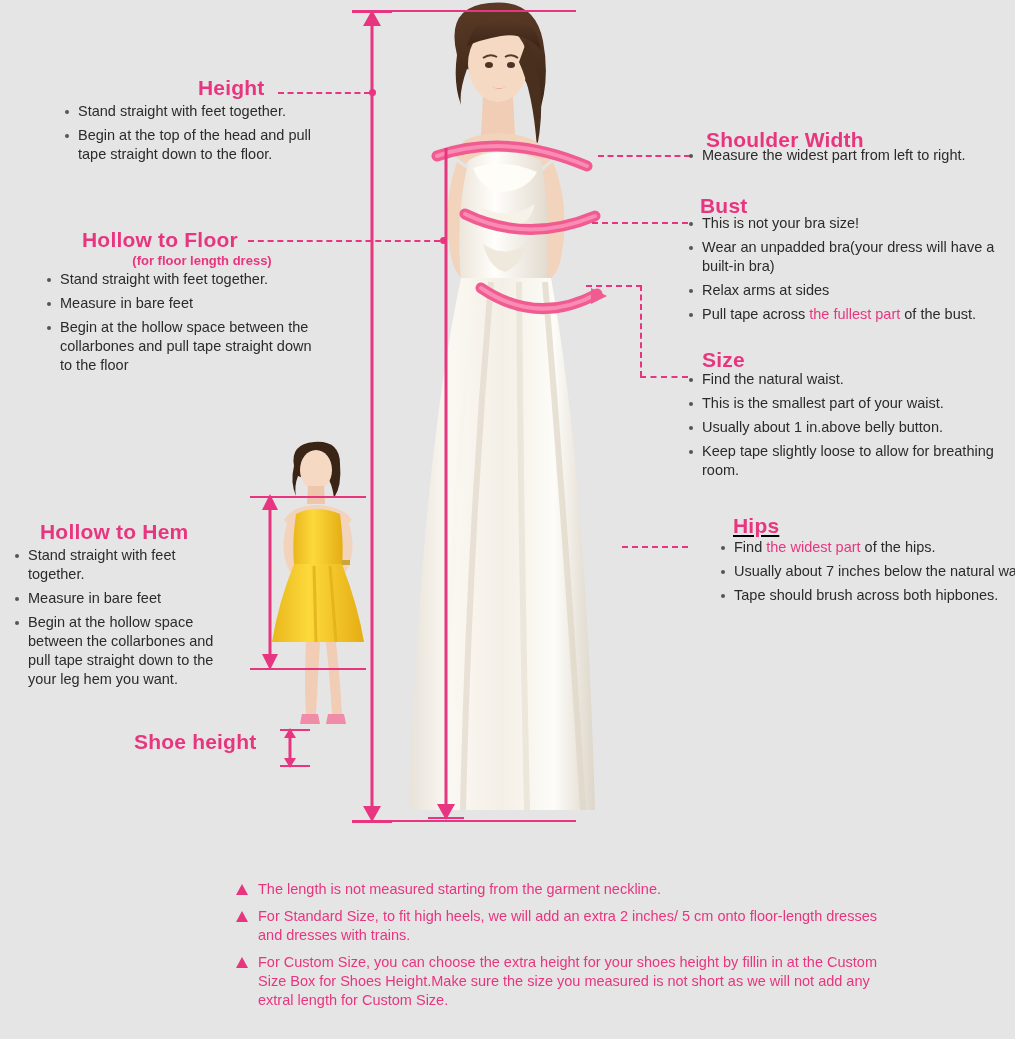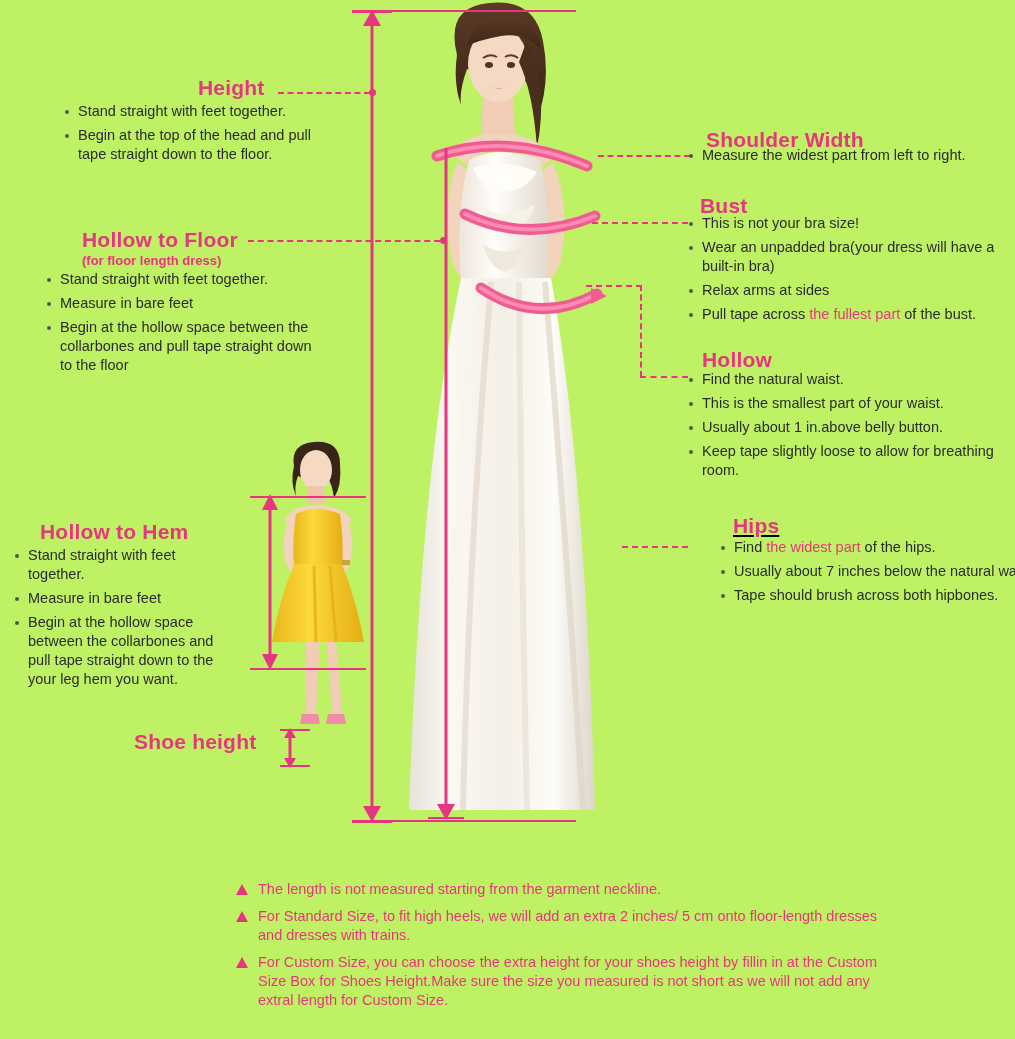--- a/index.html
+++ b/index.html
@@ -7,21 +7,21 @@
     padding: 0;
     background: #ffffff;
   }
   body {
     font-family: "Liberation Sans", sans-serif;
   }
   #page {
     position: relative;
     width: 1015px;
     height: 1039px;
-    background: #bef264;
+    background: #e5e5e5;
     overflow: hidden;
   }
   .abs { position: absolute; }
 
   
   .hdr {
     color: #e8357f;
     font-weight: bold;
     letter-spacing: .2px;
   }
@@ -269,21 +269,21 @@
   <div class="abs" style="left:198px; top:76px;">
     <div class="hdr hdr-lg">Height</div>
   </div>
   <ul class="blist abs" style="left:62px; top:102px; width:278px;">
     <li>Stand straight with feet together.</li>
     <li>Begin at the top of the head and pull tape straight down to the floor.</li>
   </ul>
 
   <div class="abs" style="left:82px; top:228px; width:240px;">
     <div class="hdr hdr-lg">Hollow to Floor</div>
-    <div class="hdr-sub" style="margin-top:1px;">(for floor length dress)</div>
+    <div class="hdr-sub" style="text-align:center; margin-top:1px;">(for floor length dress)</div>
   </div>
   <ul class="blist abs" style="left:44px; top:270px; width:282px;">
     <li>Stand straight with feet together.</li>
     <li>Measure in bare feet</li>
     <li>Begin at the hollow space between the collarbones and pull tape straight down to the floor</li>
   </ul>
 
   <div class="abs" style="left:40px; top:520px;">
     <div class="hdr hdr-lg">Hollow to Hem</div>
   </div>
@@ -308,21 +308,21 @@
     <div class="hdr hdr-lg">Bust</div>
   </div>
   <ul class="blist abs" style="left:686px; top:214px; width:322px;">
     <li>This is not your bra size!</li>
     <li>Wear an unpadded bra(your dress will have a built-in bra)</li>
     <li>Relax arms at sides</li>
     <li><span>Pull tape across </span><span class="pinktxt">the fullest part</span><span> of the bust.</span></li>
   </ul>
 
   <div class="abs" style="left:702px; top:348px;">
-    <div class="hdr hdr-lg">Hollow</div>
+    <div class="hdr hdr-lg">Size</div>
   </div>
   <ul class="blist abs" style="left:686px; top:370px; width:320px;">
     <li>Find the natural waist.</li>
     <li>This is the smallest part of your waist.</li>
     <li>Usually about 1 in.above belly button.</li>
     <li>Keep tape slightly loose to allow for breathing room.</li>
   </ul>
 
   <div class="abs" style="left:733px; top:514px;text-decoration:underline;">
     <div class="hdr hdr-lg">Hips</div>

